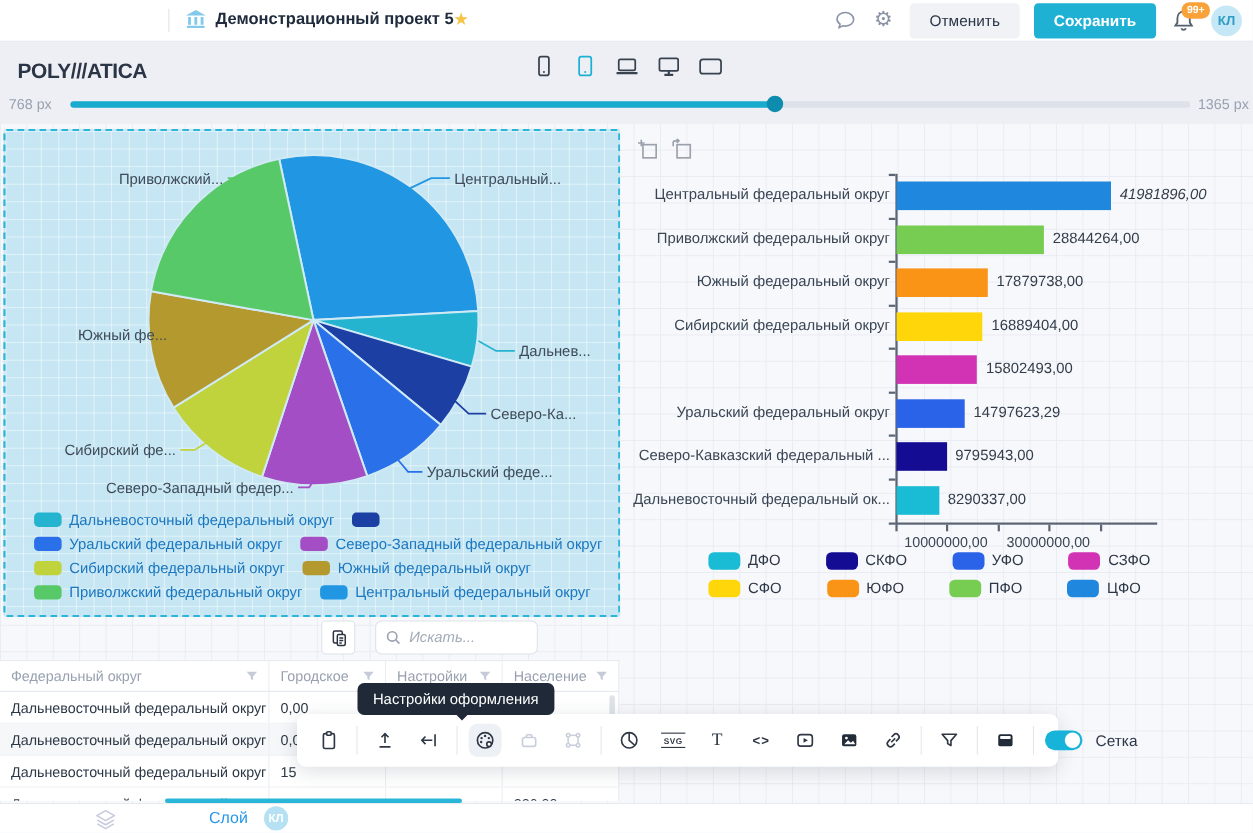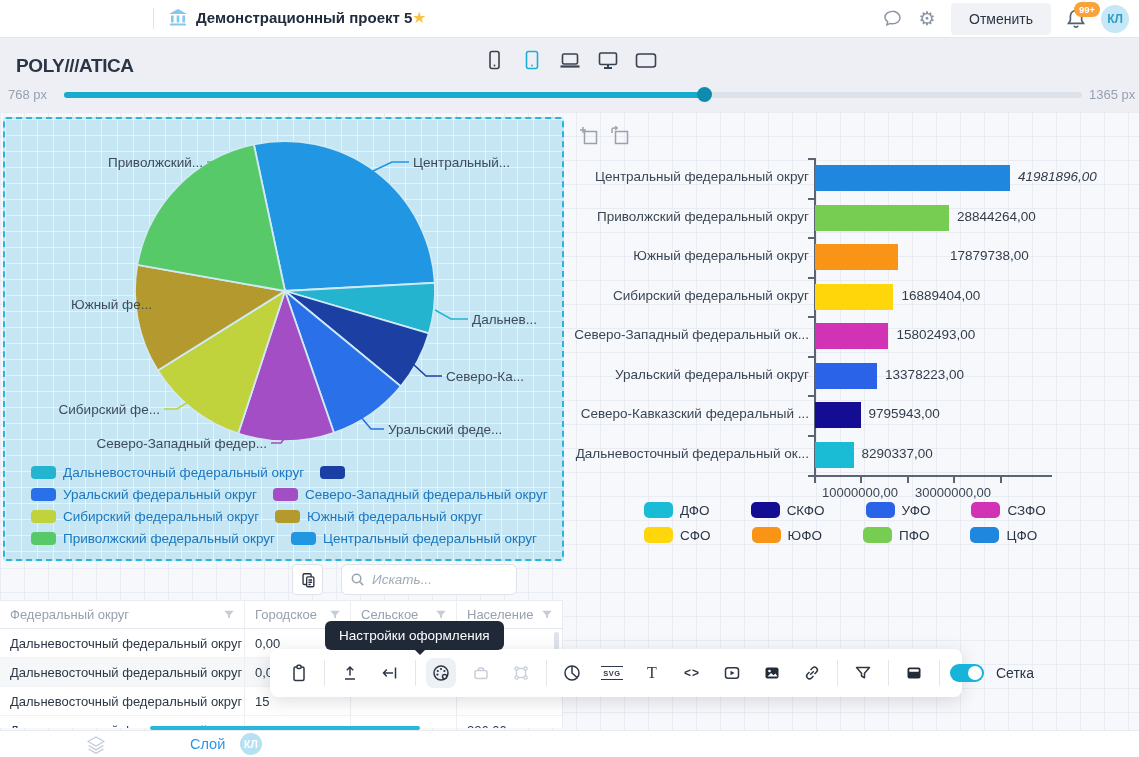--- a/index.html
+++ b/index.html
@@ -57,27 +57,27 @@
   .bar-wrap{position:absolute;left:563px;top:0;width:576px;height:520px;}
   .bar-cat{position:absolute;left:0;width:246px;text-align:right;font-size:13.5px;color:#3a4654;white-space:nowrap;overflow:hidden;}
   .bar-rect{position:absolute;height:26px;}
   .bar-value{position:absolute;font-size:13.5px;color:#333d4a;white-space:nowrap;}
   .yaxis{position:absolute;left:251px;top:46px;width:2px;height:319px;background:#5a6472;}
   .xaxis{position:absolute;left:251px;top:363px;width:238px;height:2px;background:#5a6472;}
   .ytick{position:absolute;left:245px;width:6px;height:2px;background:#5a6472;}
   .xtick{position:absolute;top:365px;width:2px;height:6px;background:#5a6472;}
   .xtick-label{position:absolute;top:373px;transform:translateX(-50%);font-size:13px;color:#3a4654;white-space:nowrap;text-align:right;}
   .bar-legend{position:absolute;left:54px;top:390px;width:510px;display:flex;flex-wrap:wrap;column-gap:14px;row-gap:9px;}
-  .bl-item{display:flex;align-items:center;gap:7px;padding-left:27px;}
+  .bl-item{display:flex;gap:7px;padding-left:27px;}
   .bl-pill{width:29px;height:16px;border-radius:5px;display:inline-block;}
   .bl-label{font-size:13.5px;color:#2c3745;}
 
   
   .copy-btn{position:absolute;left:292px;top:452px;width:31px;height:31px;background:#fff;border:1px solid #dee3ea;border-radius:4px;display:flex;align-items:center;justify-content:center;color:#2b3240;box-sizing:border-box;}
-  .search{position:absolute;left:341px;top:452px;width:176px;height:31px;background:#fff;border:1px solid #dee3ea;border-radius:6px;font-size:13.5px;padding:0 8px 0 30px;box-sizing:border-box;font-family:inherit;color:#3a4654;}
+  .search{position:absolute;left:341px;top:452px;width:148px;height:31px;background:#fff;border:1px solid #dee3ea;border-radius:6px;font-size:13.5px;padding:0 8px 0 30px;box-sizing:border-box;font-family:inherit;color:#3a4654;}
   .search::placeholder{color:#a2abb8;font-style:italic;}
   .search-ic{position:absolute;left:350px;top:460px;color:#9aa3b1;pointer-events:none;}
 
   
   .table{position:absolute;left:0;top:488px;width:563px;height:128px;background:#fff;overflow:hidden;border-top:1px solid #e8ebf0;border-right:1px solid #e8ebf0;box-sizing:border-box;}
   .thead,.trow{display:grid;grid-template-columns:245px 106px 106px 106px;}
   .thead{height:27px;border-bottom:1px solid #e4e8ee;}
   .th{display:flex;align-items:center;justify-content:space-between;padding:0 8px 0 10px;font-size:13px;color:#98a1b0;border-right:1px solid #eceef3;white-space:nowrap;overflow:hidden;}
   .funnel{width:14px;height:14px;flex:none;}
   .trow{height:28px;border-bottom:1px solid #f0f2f5;}
@@ -127,20 +127,21 @@
     <div class="ptitle">Демонстрационный проект 5</div>
     <div class="star" style="left:412px">★</div>
     <div class="hright">
       <div class="hicon">
         <svg width="21" height="21" viewBox="0 0 20 20" fill="none" stroke="currentColor" stroke-width="1.4">
           <path d="M10 3.2c-4 0-7.2 2.5-7.2 5.6 0 1.8 1 3.3 2.6 4.4l-.8 3 3.2-1.5c.7.2 1.4.3 2.2.3 4 0 7.2-2.6 7.2-5.7S14 3.2 10 3.2Z"></path>
         </svg>
       </div>
       <div class="hicon gear">⚙</div>
       <button class="btn-cancel">Отменить</button>
+      <button class="btn-save">Сохранить</button>
       <div class="bellwrap">
         <svg width="24" height="24" viewBox="0 0 20 20" fill="none" stroke="#55606e" stroke-width="1.4">
           <path d="M10 3c-3 0-4.7 2.2-4.7 5.1v3.2L3.8 13.6h12.4L14.7 11.3V8.1C14.7 5.2 13 3 10 3Z"></path>
           <path d="M8.3 15.6a1.8 1.8 0 0 0 3.4 0"></path>
         </svg>
         <span class="badge">99+</span>
       </div>
       <div class="avatar">КЛ</div>
     </div>
   </div>
@@ -308,30 +309,29 @@
           </div>
         </div>
     <div class="bar-cat" style="top: 57px;">Центральный федеральный округ</div>
         <div class="bar-rect" style="top: 53px; left: 252px; width: 195px; background: rgb(31, 135, 221);"></div>
         <div class="bar-value" style="top: 57px; left: 455px; font-style: italic;">41981896,00</div>
         <div class="bar-cat" style="top: 96.57px;">Приволжский федеральный округ</div>
         <div class="bar-rect" style="top: 92.57px; left: 252px; width: 134px; background: rgb(119, 204, 82);"></div>
         <div class="bar-value" style="top: 96.57px; left: 394px;">28844264,00</div>
         <div class="bar-cat" style="top: 136.14px;">Южный федеральный округ</div>
         <div class="bar-rect" style="top: 132.14px; left: 252px; width: 83px; background: rgb(250, 148, 22);"></div>
-        <div class="bar-value" style="top: 136.14px; left: 343px; margin-left: 44px;">17879738,00</div>
+        <div class="bar-value" style="top: 136.14px; left: 343px;">17879738,00</div>
         <div class="bar-cat" style="top: 175.71px;">Сибирский федеральный округ</div>
         <div class="bar-rect" style="top: 171.71px; left: 252px; width: 78.4px; background: rgb(255, 214, 10);"></div>
         <div class="bar-value" style="top: 175.71px; left: 338.4px;">16889404,00</div>
-        <div class="bar-cat" style="top: 215.28px;">Северо-Западный федеральный ок...</div>
         <div class="bar-rect" style="top: 211.28px; left: 252px; width: 73.4px; background: rgb(210, 50, 180);"></div>
         <div class="bar-value" style="top: 215.28px; left: 333.4px;">15802493,00</div>
         <div class="bar-cat" style="top: 254.85px;">Уральский федеральный округ</div>
         <div class="bar-rect" style="top: 250.85px; left: 252px; width: 62.1px; background: rgb(42, 98, 232);"></div>
-        <div class="bar-value" style="top: 254.85px; left: 322.1px;">13378223,00</div>
+        <div class="bar-value" style="top: 254.85px; left: 322.1px;">14797623,29</div>
         <div class="bar-cat" style="top: 294.42px;">Северо-Кавказский федеральный ...</div>
         <div class="bar-rect" style="top: 290.42px; left: 252px; width: 45.5px; background: rgb(21, 12, 148);"></div>
         <div class="bar-value" style="top: 294.42px; left: 305.5px;">9795943,00</div>
         <div class="bar-cat" style="top: 333.99px;">Дальневосточный федеральный ок...</div>
         <div class="bar-rect" style="top: 329.99px; left: 252px; width: 38.5px; background: rgb(25, 188, 212);"></div>
         <div class="bar-value" style="top: 333.99px; left: 298.5px;">8290337,00</div>
         <div class="ytick" style="top: 46px;"></div>
         <div class="ytick" style="top: 85.6px;"></div>
         <div class="ytick" style="top: 125.1px;"></div>
         <div class="ytick" style="top: 164.7px;"></div>
@@ -368,21 +368,21 @@
               <path d="M2.5 3h11l-4.3 4.9v4l-2.4-1.4V7.9Z" fill="#c6ccd7"></path>
             </svg>
           </div>
           <div class="th">
             <span>Городское</span>
             <svg class="funnel" viewBox="0 0 16 16">
               <path d="M2.5 3h11l-4.3 4.9v4l-2.4-1.4V7.9Z" fill="#c6ccd7"></path>
             </svg>
           </div>
           <div class="th">
-            <span>Сельское</span>
+            <span>Настройки</span>
             <svg class="funnel" viewBox="0 0 16 16">
               <path d="M2.5 3h11l-4.3 4.9v4l-2.4-1.4V7.9Z" fill="#c6ccd7"></path>
             </svg>
           </div>
           <div class="th">
             <span>Население</span>
             <svg class="funnel" viewBox="0 0 16 16">
               <path d="M2.5 3h11l-4.3 4.9v4l-2.4-1.4V7.9Z" fill="#c6ccd7"></path>
             </svg>
           </div>

